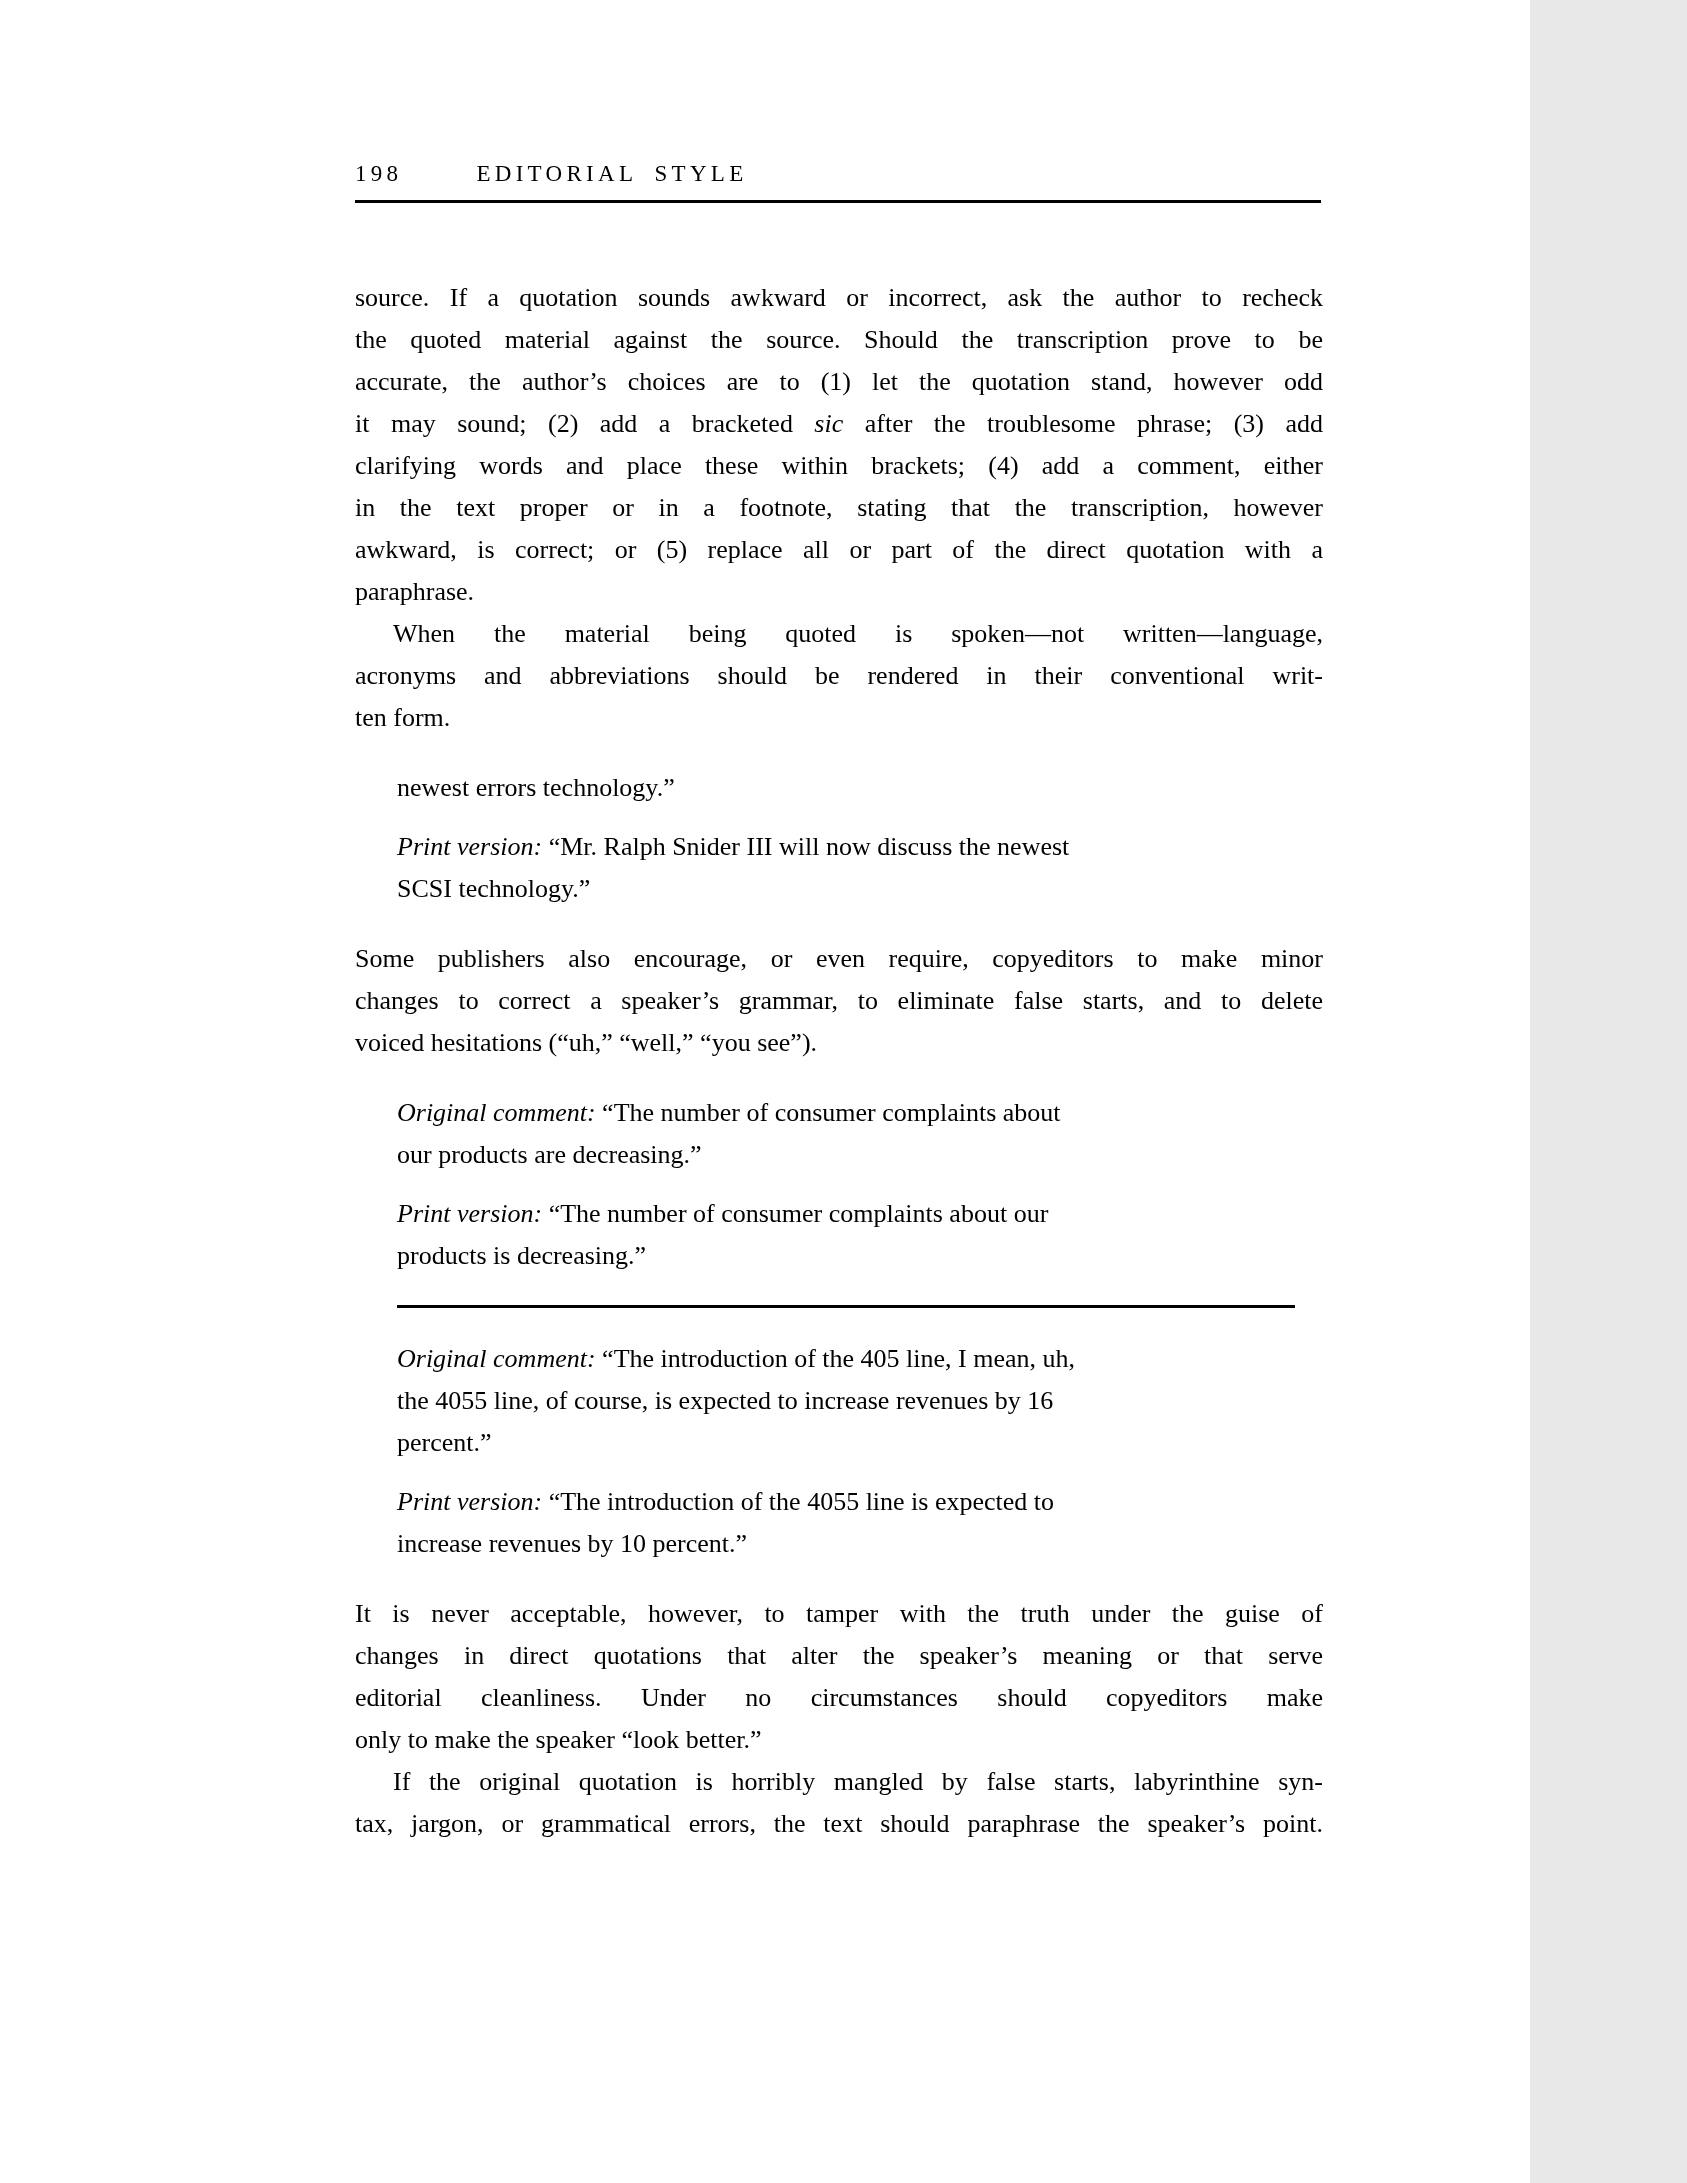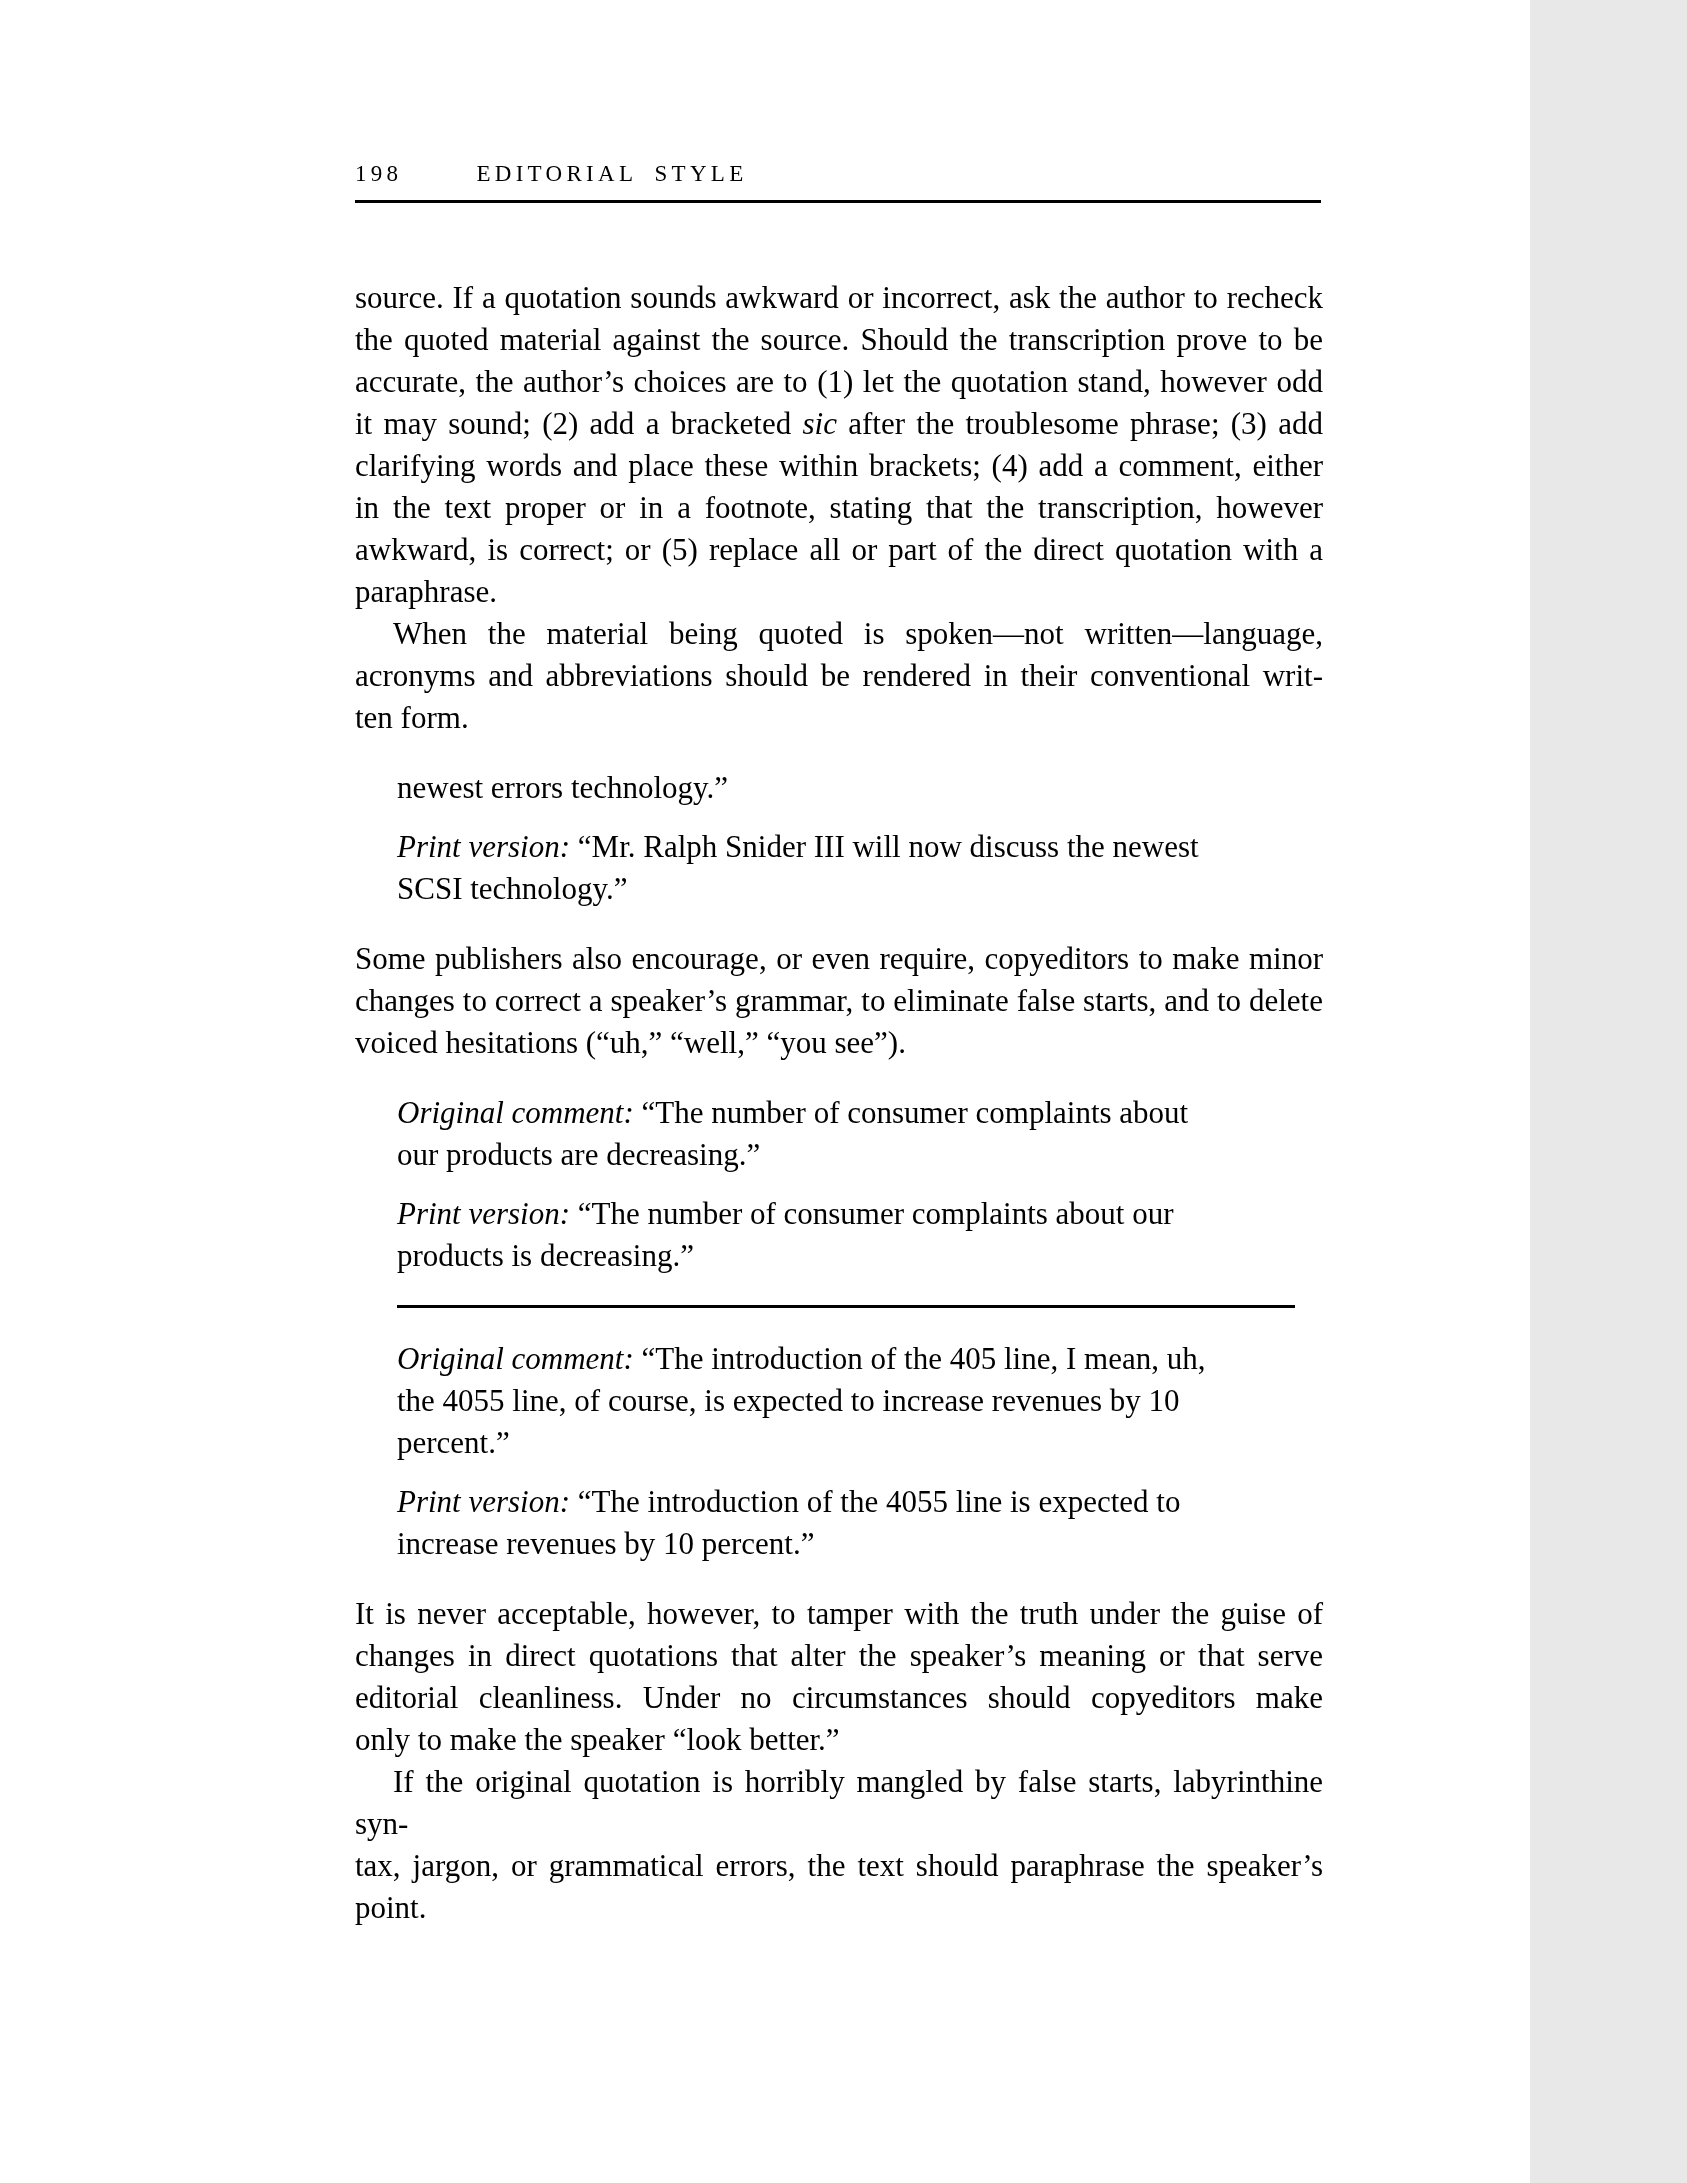--- a/index.html
+++ b/index.html
@@ -29,21 +29,21 @@
     top: 200px;
     width: 966px;
     height: 3.3px;
     background: #000000;
   }
   .page-body {
     position: absolute;
     left: 355px;
     top: 277px;
     width: 968px;
-    font-size: 31px;
+    font-size: 26px;
     line-height: 42px;
   }
   .para { margin: 0; }
   .line {
     text-align: justify;
     text-align-last: justify;
     -moz-text-align-last: justify;
   }
   .line.flush {
     text-align: left;
@@ -114,21 +114,21 @@
         </div>
         <div class="ex-item">
           <div class="ex-line"><span class="it">Print version:</span><span> “The number of consumer complaints about our</span></div>
           <div class="ex-line"><span>products is decreasing.”</span></div>
         </div>
       </div>
       <div class="divider" style="background: rgb(0, 0, 0);"></div>
       <div class="example">
         <div class="ex-item">
           <div class="ex-line"><span class="it">Original comment:</span><span> “The introduction of the 405 line, I mean, uh,</span></div>
-          <div class="ex-line"><span>the 4055 line, of course, is expected to increase revenues by 10</span></div>
+          <div class="ex-line"><span>the 4055 line, of course, is expected to increase revenues by 16</span></div>
           <div class="ex-line"><span>percent.”</span></div>
         </div>
         <div class="ex-item">
           <div class="ex-line"><span class="it">Print version:</span><span> “The introduction of the 4055 line is expected to</span></div>
           <div class="ex-line"><span>increase revenues by 10 percent.”</span></div>
         </div>
       </div>
       <div class="para">
         <div class="line"><span>It is never acceptable, however, to tamper with the truth under the guise of</span></div>
         <div class="line"><span>changes in direct quotations that alter the speaker’s meaning or that serve</span></div>

